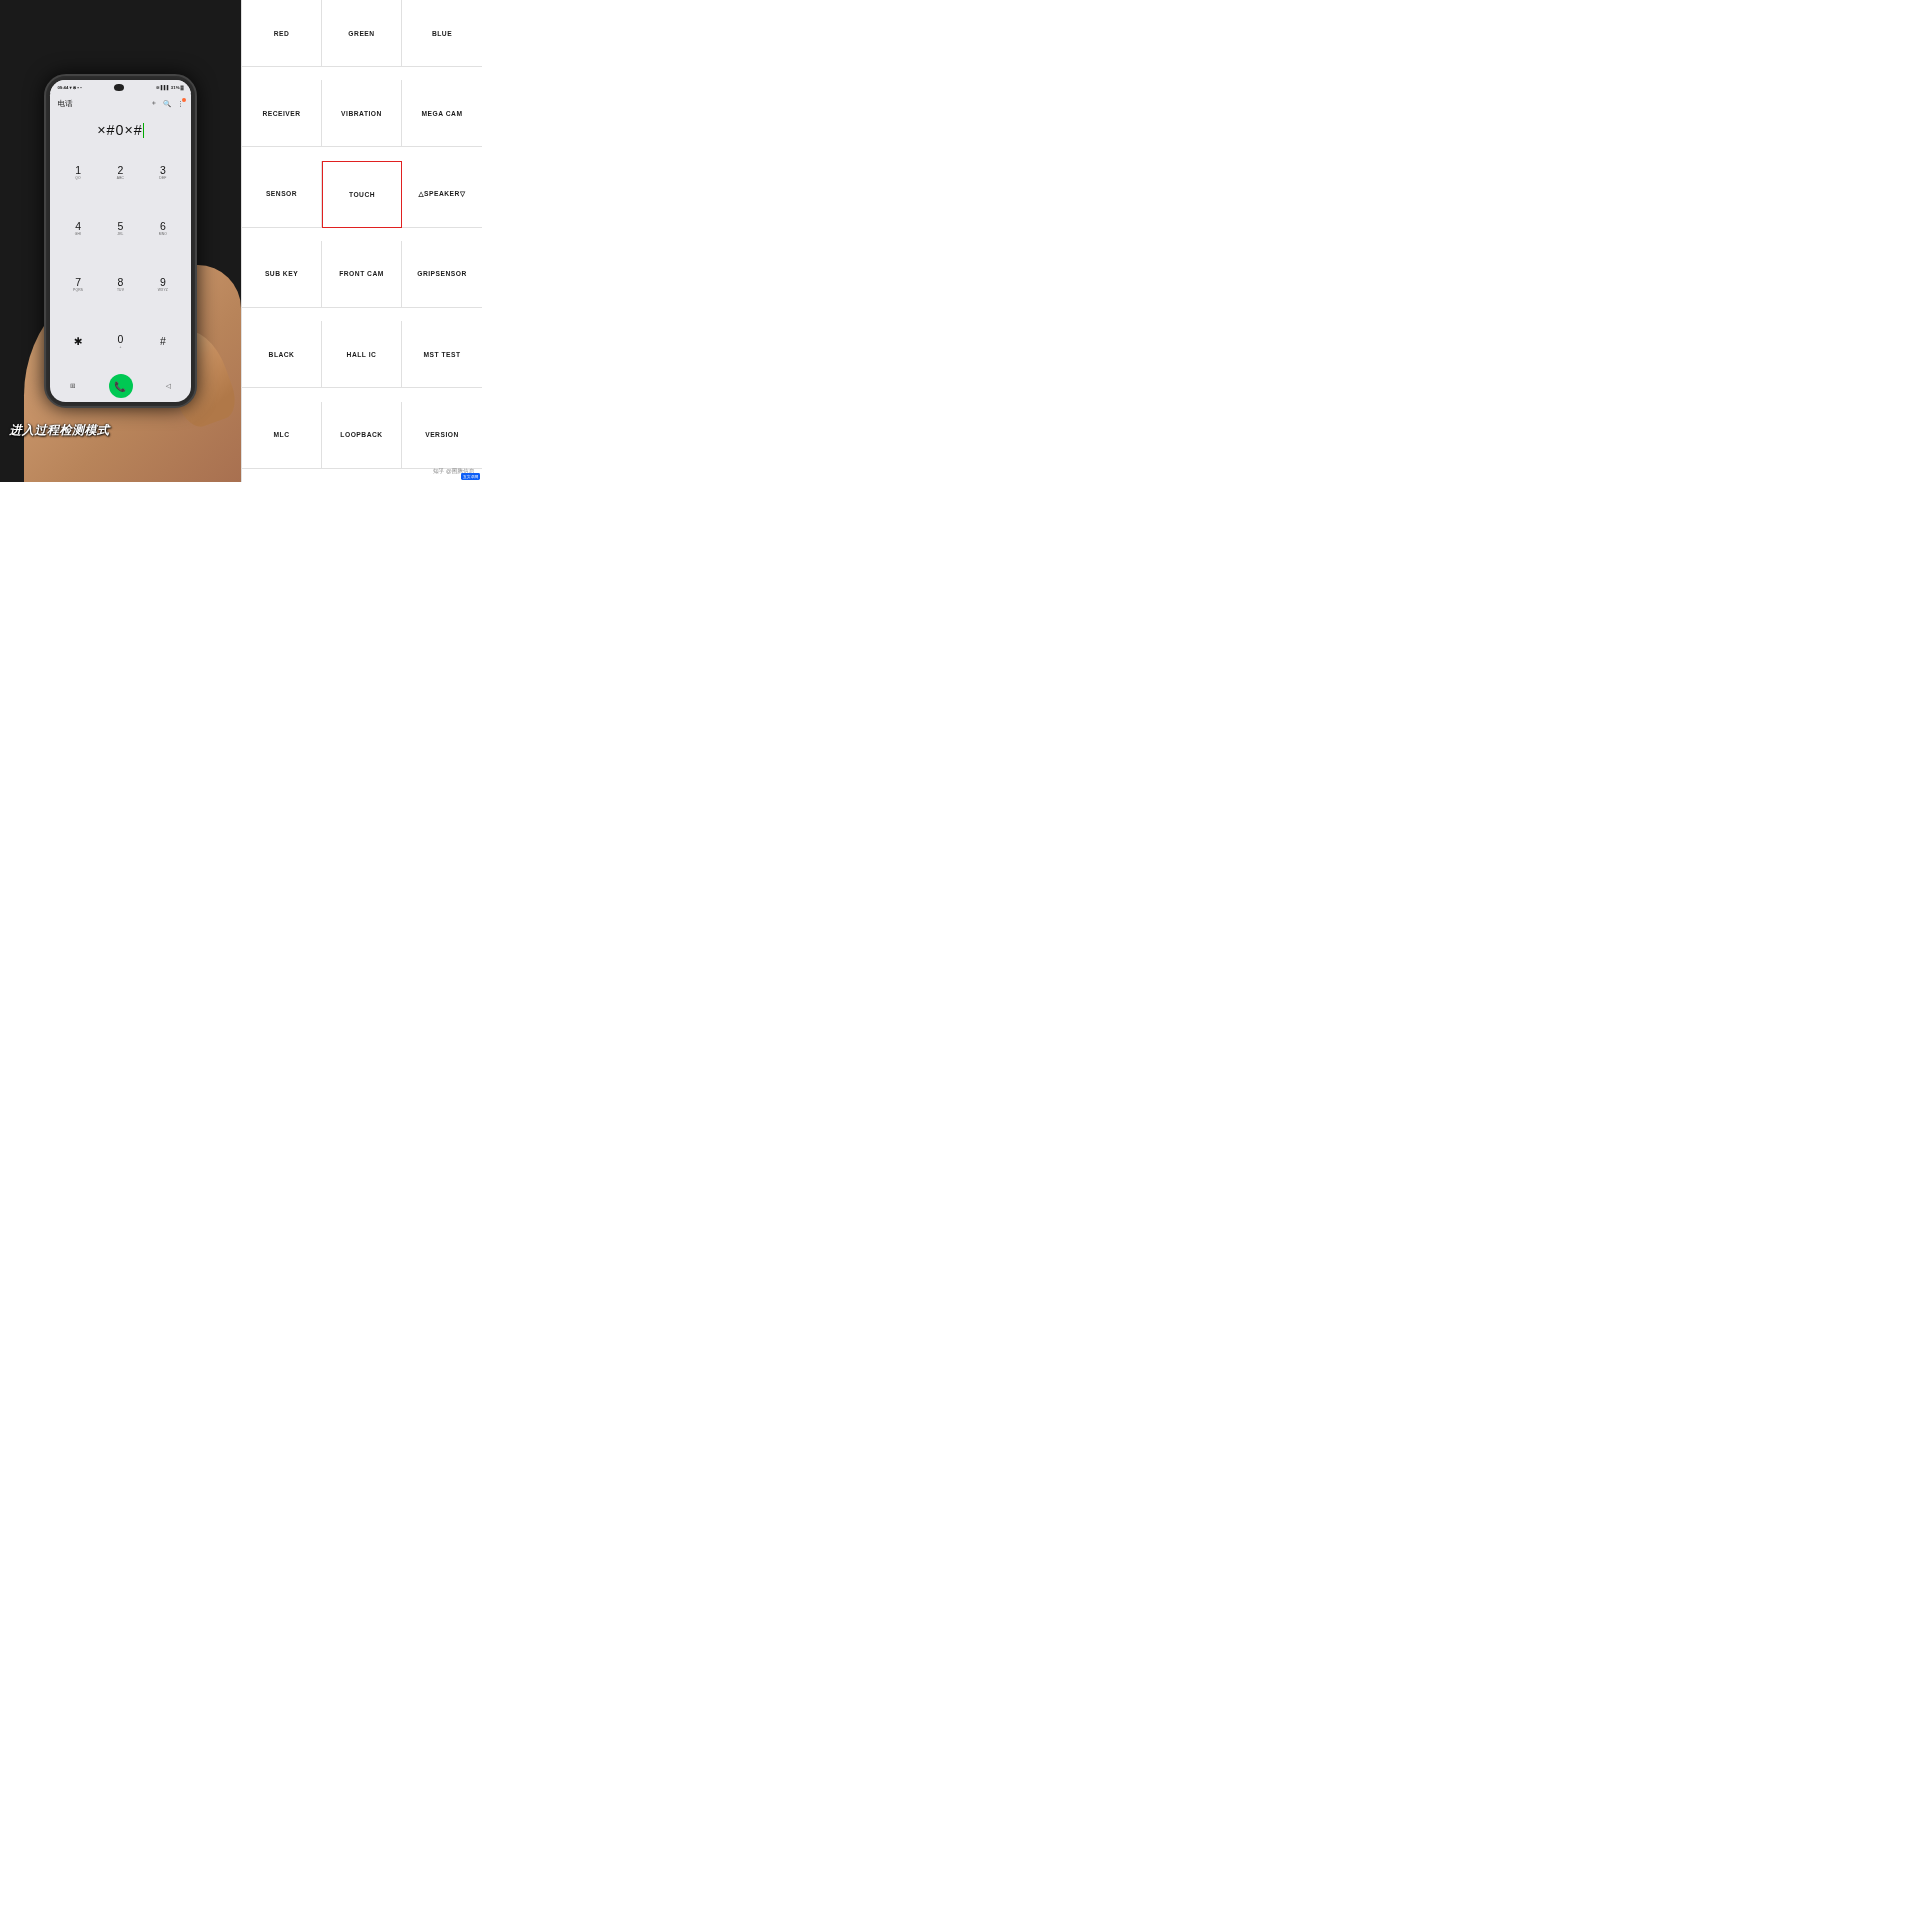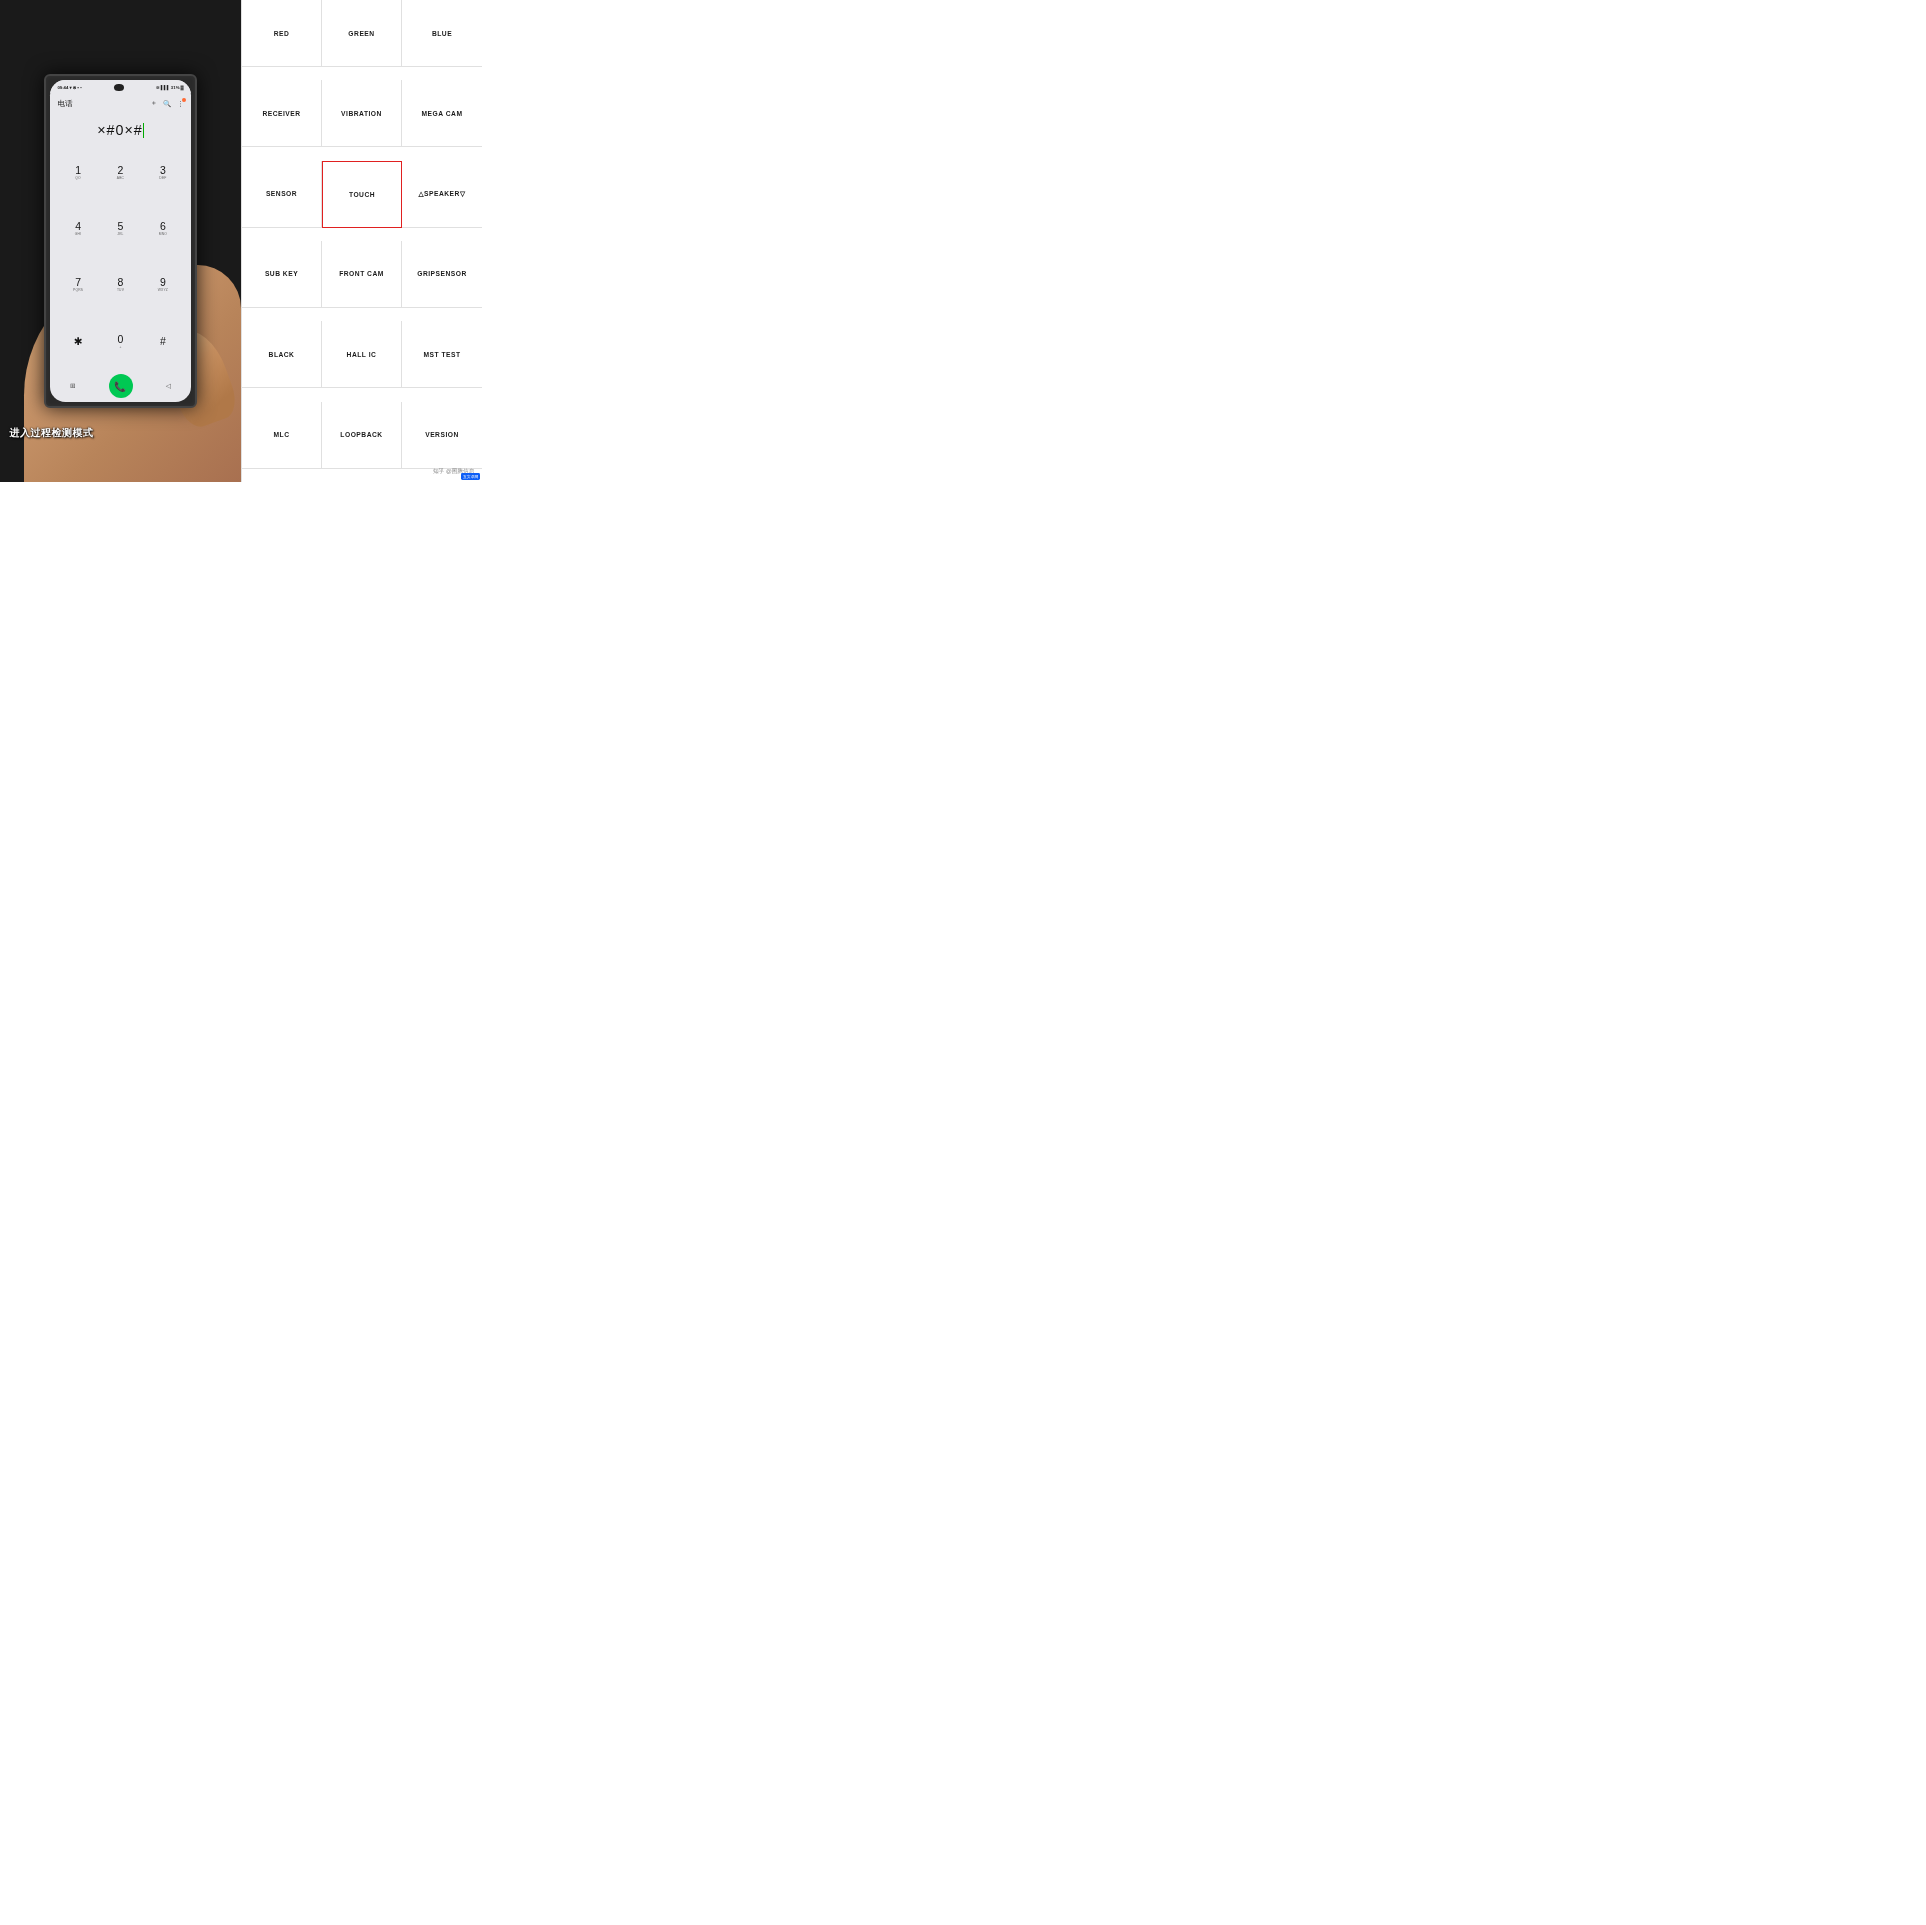--- a/index.html
+++ b/index.html
@@ -45,21 +45,21 @@
       border-radius: 50% 50% 30% 30%;
       transform: rotate(-20deg);
     }
 
     
     .phone-device {
       position: relative;
       width: 153px;
       height: 334px;
       background: #2a2a2a;
-      border-radius: 6px;
+      border-radius: 22px;
       border: 2.9px solid #444;
       box-shadow: 0 0 19px rgba(0,0,0,0.8), inset 0 0 4.8px rgba(255,255,255,0.05);
       z-index: 10;
       overflow: hidden;
     }
 
     .phone-screen {
       position: absolute;
       top: 3.8px;
       left: 3.8px;
@@ -211,25 +211,26 @@
     .subtitle-overlay {
       position: absolute;
       bottom: 43px;
       left: 9.6px;
       right: 9.6px;
       z-index: 20;
     }
 
     .subtitle-text {
       color: #fff;
-      font-size: 10px;
+      font-size: 12px;
       font-weight: 900;
       text-shadow: 1px 1px 1.9px #000, -0.5px -0.5px 1.9px #000;
       letter-spacing: 0.5px;
       line-height: 1.3;
+      font-style: italic;
     }
 
     
     .right-panel {
       width: 241px;
       height: 482px;
       background: #fff;
       display: flex;
       flex-direction: column;
       position: relative;

